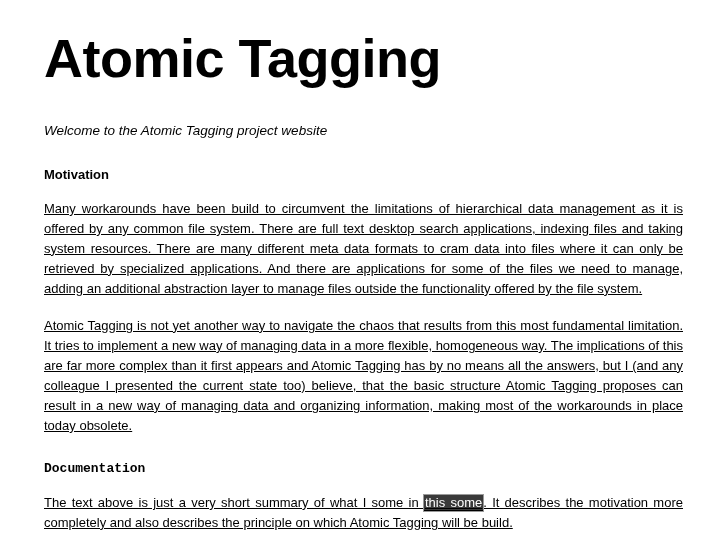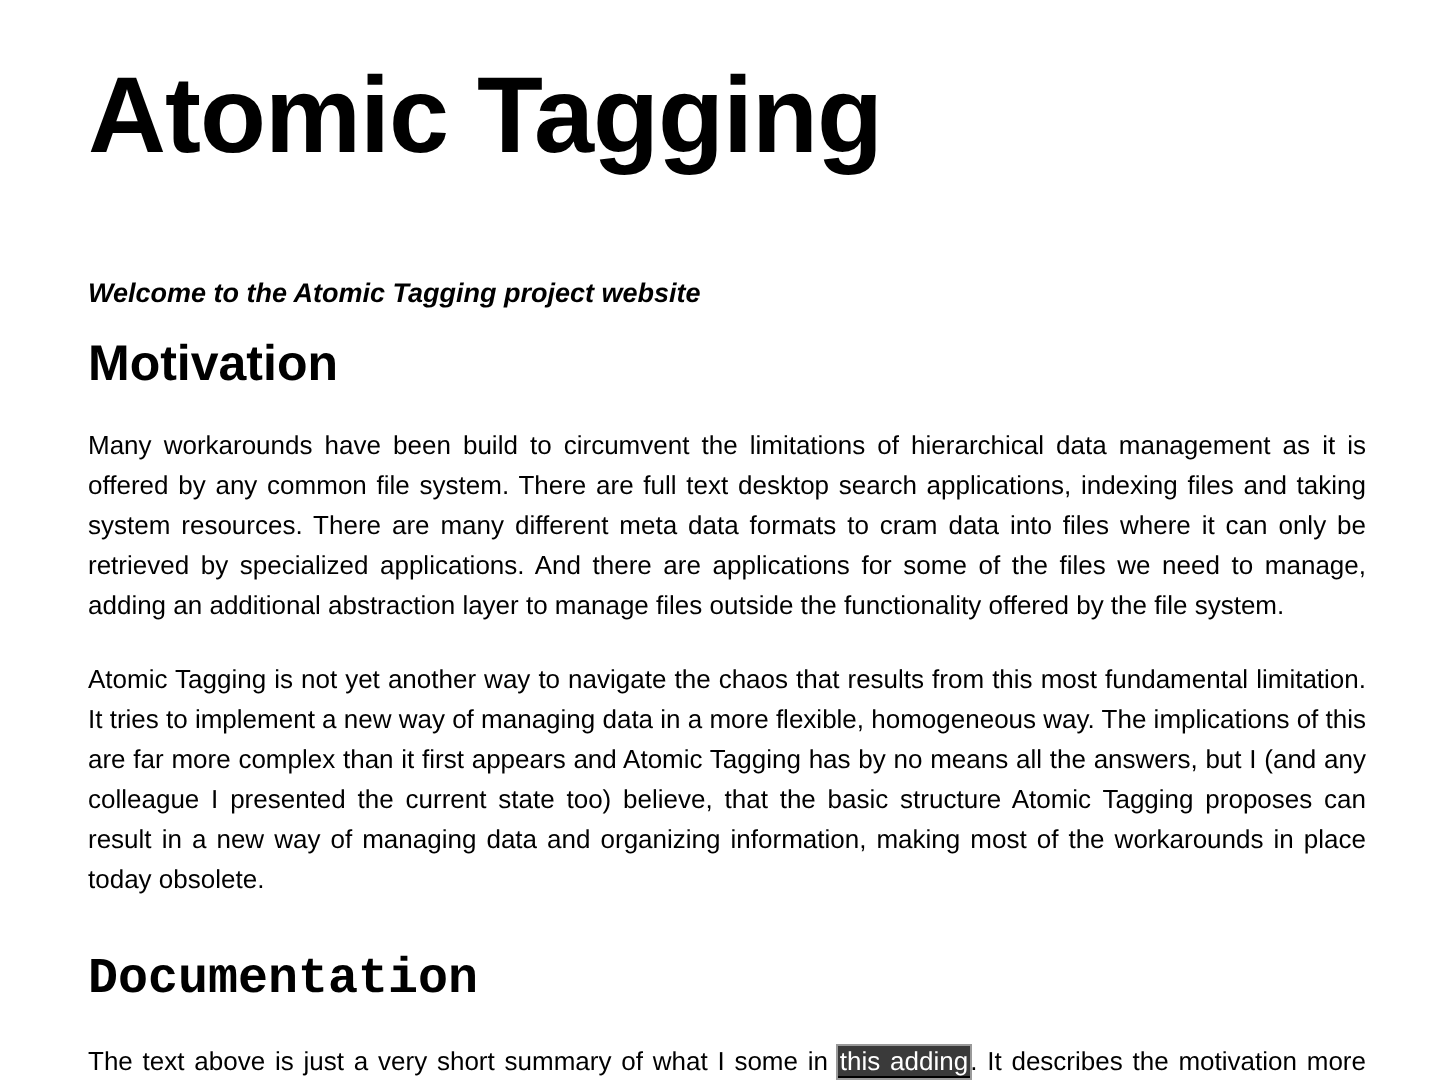--- a/index.html
+++ b/index.html
@@ -35,57 +35,58 @@
     font-weight: bold;
     line-height: 1.0;
     letter-spacing: -0.5px;
     color: #000000;
     white-space: nowrap;
   }
 
   .tagline {
     position: absolute;
     left: 44px;
-    top: 140px;
+    top: 124px;
     font-size: 13.5px;
     font-style: italic;
-    font-weight: bold;
+    font-weight: normal;
     line-height: 1.1;
     color: #000000;
     white-space: nowrap;
   }
 
   .content {
     position: absolute;
     left: 44px;
     top: 168px;
     width: 639px;
   }
 
   h2.section-heading {
     margin: 0 0 16px 0;
     padding: 0;
-    font-size: 25px;
+    font-size: 13px;
     font-weight: bold;
     line-height: 1.15;
     color: #000000;
   }
 
   h2.section-heading.spaced {
     margin-top: 26px;
     font-family: Liberation Mono, monospace;
   }
 
   p.body-text {
     margin: 0 0 17px 0;
     padding: 0;
     font-size: 13px;
     line-height: 20px;
     text-align: justify;
     color: #000000;
+    text-decoration: underline;
   }
 
   p.body-text:last-child {
     margin-bottom: 0;
   }
 
   a.inline-link {
     color: #ffffff;
     background: #3a3a3a;
     text-decoration: none;
@@ -106,16 +107,16 @@
   <div class="content">
 
     <h2 class="section-heading">Motivation</h2>
 
     <p class="body-text">Many workarounds have been build to circumvent the limitations of hierarchical data management as it is offered by any common file system. There are full text desktop search applications, indexing files and taking system resources. There are many different meta data formats to cram data into files where it can only be retrieved by specialized applications. And there are applications for some of the files we need to manage, adding an additional abstraction layer to manage files outside the functionality offered by the file system.</p>
 
     <p class="body-text">Atomic Tagging is not yet another way to navigate the chaos that results from this most fundamental limitation. It tries to implement a new way of managing data in a more flexible, homogeneous way. The implications of this are far more complex than it first appears and Atomic Tagging has by no means all the answers, but I (and any colleague I presented the current state too) believe, that the basic structure Atomic Tagging proposes can result in a new way of managing data and organizing information, making most of the workarounds in place today obsolete.</p>
 
     <h2 class="section-heading spaced">Documentation</h2>
 
-    <p class="body-text"><span>The text above is just a very short summary of what I some in </span><a class="inline-link" href="#">this adding</a><span>. It describes the motivation more completely and also describes the principle on which Atomic Tagging will be build.</span></p>
+    <p class="body-text"><span>The text above is just a very short summary of what I some in </span><a class="inline-link" href="#">this some</a><span>. It describes the motivation more completely and also describes the principle on which Atomic Tagging will be build.</span></p>
 
   </div>
 </div>
 
 </body></html>

